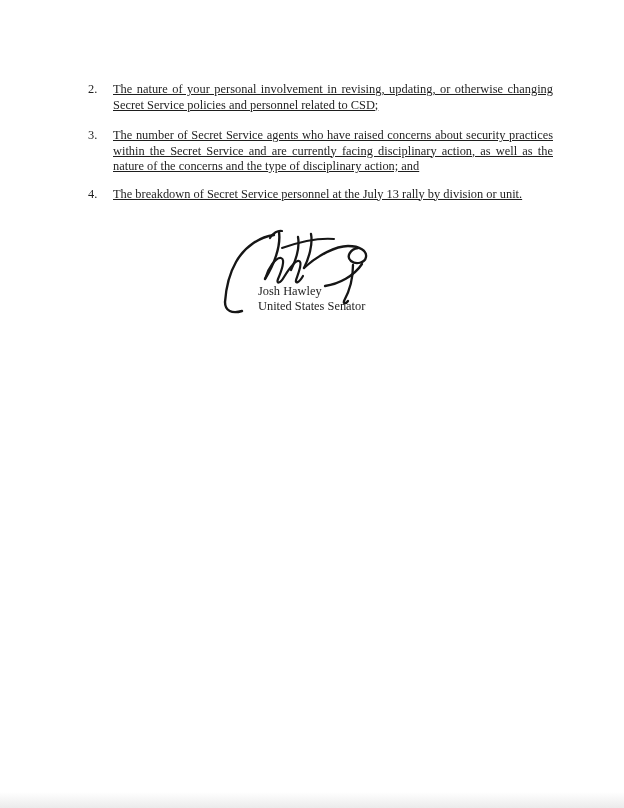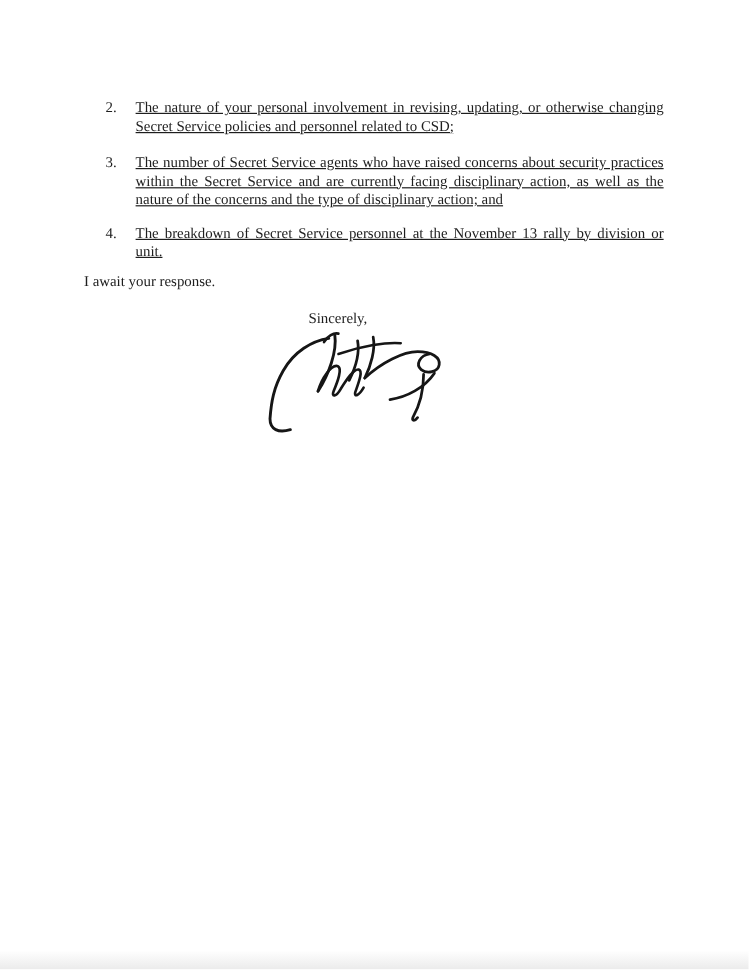--- a/index.html
+++ b/index.html
@@ -74,28 +74,26 @@
       <li class="req-item">
         <span class="num">2.</span>
         <span class="txt">The nature of your personal involvement in revising, updating, or otherwise changing Secret Service policies and personnel related to CSD;</span>
       </li>
       <li class="req-item">
         <span class="num">3.</span>
         <span class="txt">The number of Secret Service agents who have raised concerns about security practices within the Secret Service and are currently facing disciplinary action, as well as the nature of the concerns and the type of disciplinary action; and</span>
       </li>
       <li class="req-item">
         <span class="num">4.</span>
-        <span class="txt">The breakdown of Secret Service personnel at the November 13 rally by division or unit.</span>
+        <span class="txt">The breakdown of Secret Service personnel at the July 13 rally by division or unit.</span>
       </li>
     </ol>
 
-    <p class="await">I await your response.</p>
 
     <div class="sig-block">
-      <p class="sincerely">Sincerely,</p>
 
       <svg class="signature-svg" viewBox="0 0 150 90" fill="none" stroke="#161616" stroke-linecap="round" stroke-linejoin="round" aria-hidden="true">
 
         <path stroke-width="2.4" d="M 20,87 C 10,90 3,87 3,78 C 4,64 6,52 14,38 C 23,22 38,13 52,11"></path>
 
         <path stroke-width="2.2" d="M 48,14 C 51,9 56,6 60,7"></path>
         <path stroke-width="2.4" d="M 57,8 C 59,22 52,41 43,55"></path>
 
         <path stroke-width="2.2" d="M 43,55 C 46,44 54,33 59,34 C 64,35 59,48 56,55 C 54,60 58,60 62,53 C 67,45 73,36 77,37 C 81,38 76,50 74,56 C 73,60 77,59 81,52"></path>
 
@@ -104,18 +102,22 @@
 
         <path stroke-width="2" d="M 60,24 C 80,17 100,14 112,15"></path>
 
         <path stroke-width="2.3" d="M 82,44 C 96,31 114,22 126,22 C 138,22 145,27 144,33 C 143,39 134,41 129,37 C 124,33 128,25 136,24"></path>
 
         <path stroke-width="2.3" d="M 140,40 C 132,52 117,60 103,62"></path>
 
         <path stroke-width="2.3" d="M 131,41 C 131,55 127,68 122,77 C 121,80 124,80 126,77"></path>
       </svg>
 
+      <div class="sig-text">
+        <p>Josh Hawley</p>
+        <p>United States Senator</p>
+      </div>
     </div>
 
   </main>
 
   <div class="bottom-shadow"></div>
 </div>
 
 </body></html>

